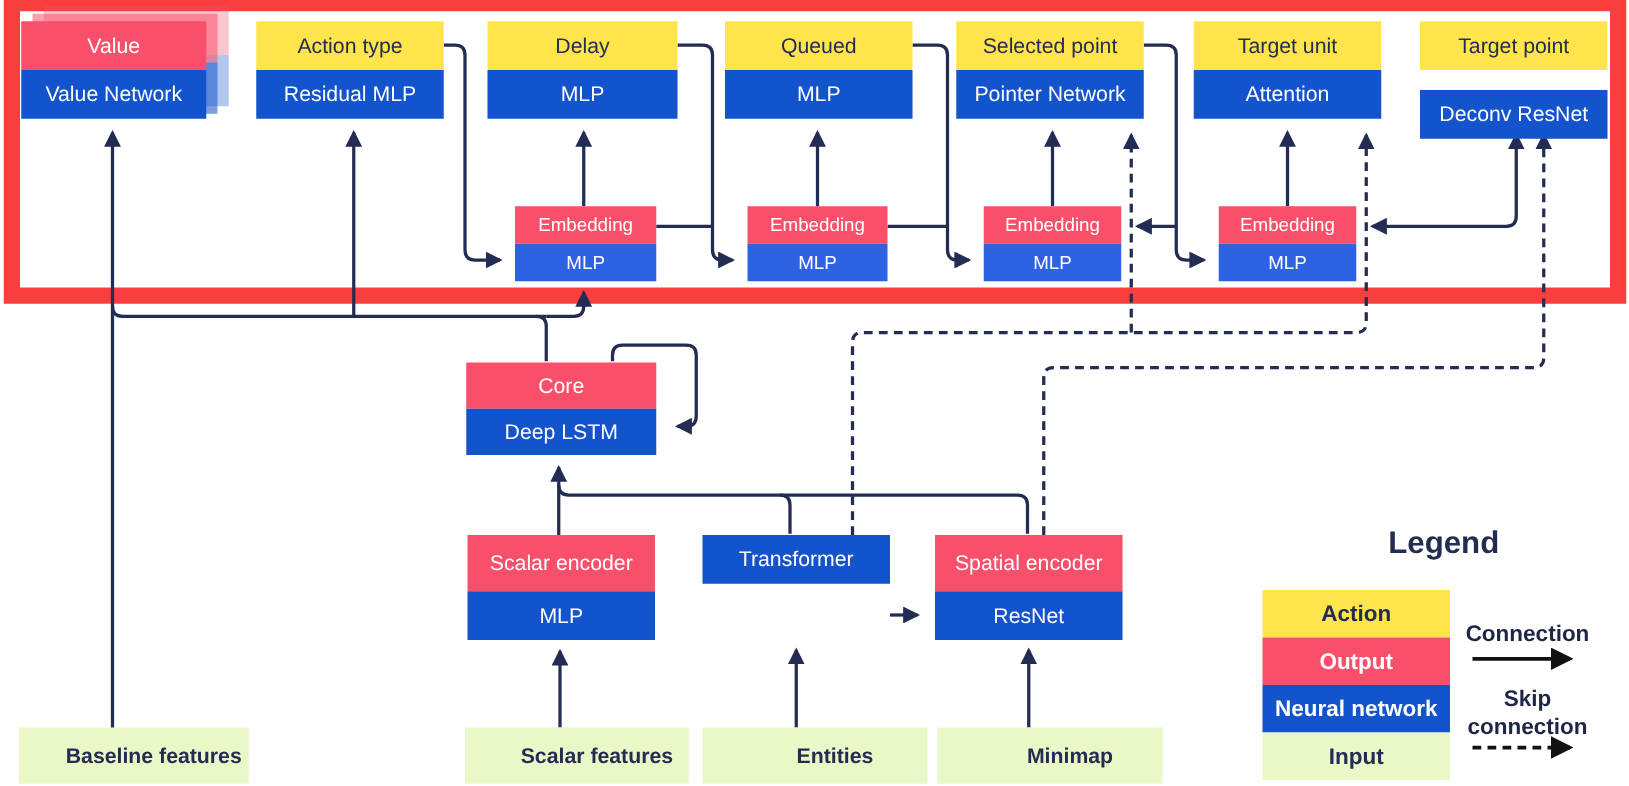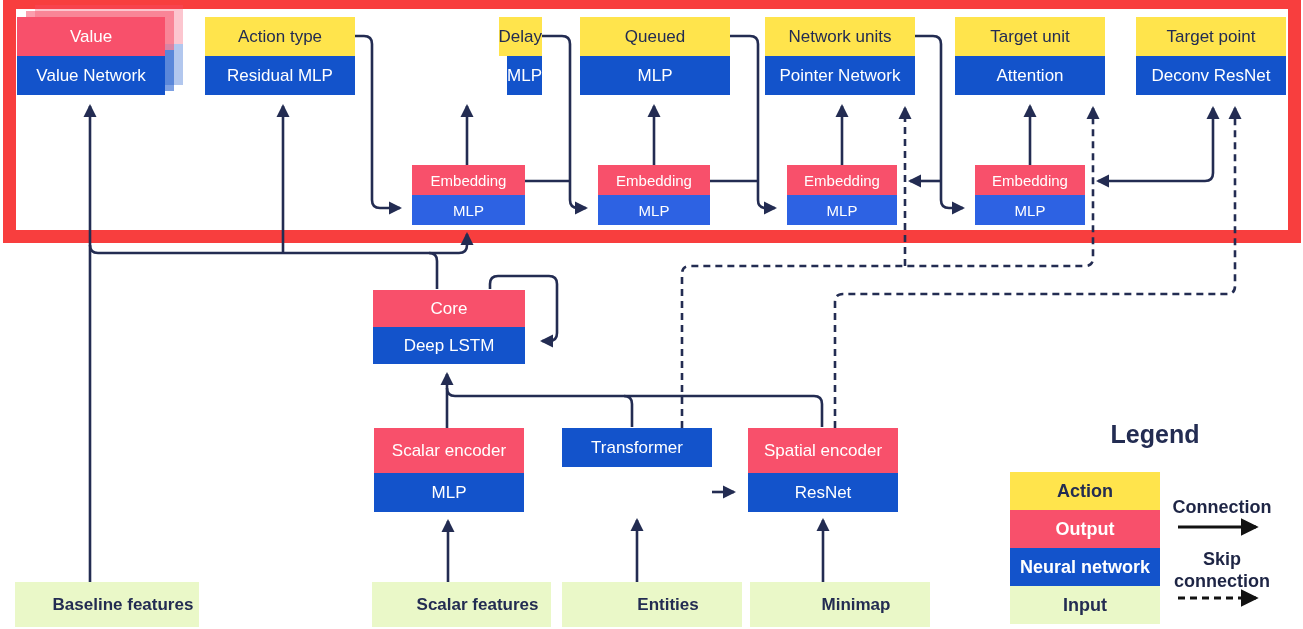--- a/index.html
+++ b/index.html
@@ -108,37 +108,37 @@
   </div>
 
   <div class="node" style="left:17px;top:17px;width:148px;">
     <div class="half h-top pink">Value</div>
     <div class="half h-bot blue">Value Network</div>
   </div>
   <div class="node" style="left:205px;top:17px;width:150px;">
     <div class="half h-top yellow">Action type</div>
     <div class="half h-bot blue">Residual MLP</div>
   </div>
-  <div class="node" style="left:390px;top:17px;width:152px;align-items:flex-end;">
+  <div class="node" style="left:390px;top:17px;width:152px;">
     <div class="half h-top yellow">Delay</div>
     <div class="half h-bot blue">MLP</div>
   </div>
   <div class="node" style="left:580px;top:17px;width:150px;">
     <div class="half h-top yellow">Queued</div>
     <div class="half h-bot blue">MLP</div>
   </div>
   <div class="node" style="left:765px;top:17px;width:150px;">
-    <div class="half h-top yellow">Network units</div>
+    <div class="half h-top yellow">Selected point</div>
     <div class="half h-bot blue">Pointer Network</div>
   </div>
   <div class="node" style="left:955px;top:17px;width:150px;">
     <div class="half h-top yellow">Target unit</div>
     <div class="half h-bot blue">Attention</div>
   </div>
-  <div class="node" style="left:1136px;top:17px;width:150px;">
+  <div class="node" style="left:1136px;top:17px;width:150px;gap:16px;">
     <div class="half h-top yellow">Target point</div>
     <div class="half h-bot blue">Deconv ResNet</div>
   </div>
 
   <div class="node" style="left:412px;top:165px;width:113px;">
     <div class="half e-top pink">Embedding</div>
     <div class="half e-bot blue2">MLP</div>
   </div>
   <div class="node" style="left:598px;top:165px;width:112px;">
     <div class="half e-top pink">Embedding</div>

